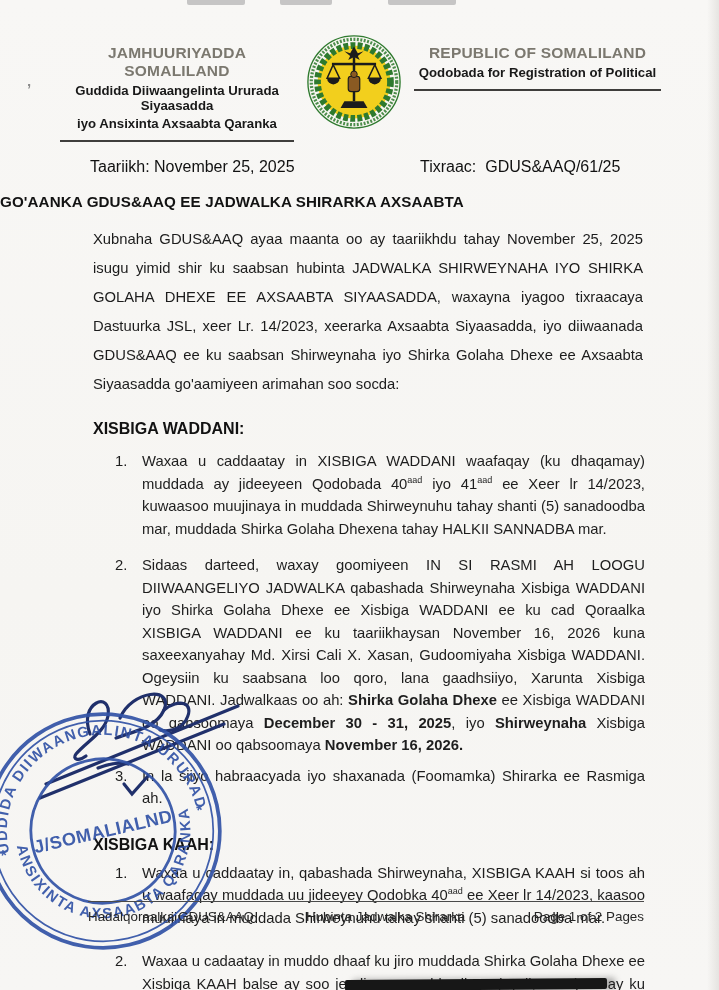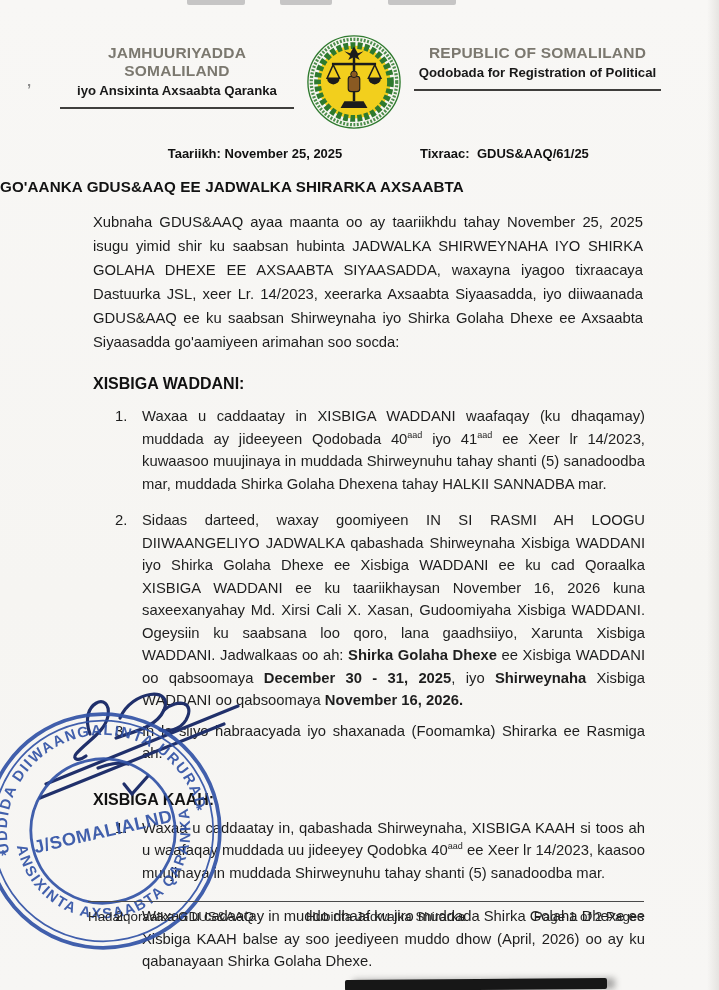--- a/index.html
+++ b/index.html
@@ -26,26 +26,26 @@
   .stray-mark2 { position:absolute; left:112px; top:52px; width:6px; height:10px; color:#9a9a9a; font-size:13px; }
   
   .hdr { display:flex; justify-content:space-between; align-items:flex-start; padding:44px 58px 0 60px;gap:12px; }
   .hdr-block { text-align:center; padding-bottom:9px; border-bottom:2px solid #3f3e3c; }
   .hdr-left { width:252px; }
   .hdr-right { width:266px; }
   .hdr-l1 { font-size:15.5px; font-weight:bold; color:#7b786f; letter-spacing:.2px; }
   .hdr-l2, .hdr-l3 { font-size:13.2px; font-weight:bold; color:#191919; margin-top:3px; }
   .emblem-wrap { width:100px; margin-top:-10px; display:flex; justify-content:center; }
   
-  .meta { display:flex; padding:16px 70px 0 90px; font-size:13px; font-weight:bold; color:#111;text-align:center; }
+  .meta { display:flex; padding:16px 70px 0 90px; font-size:16px; font-weight:normal; color:#111; }
   .meta-date { width:330px; }
   
   .doc-title { text-align:left; font-size:15.2px; font-weight:bold; margin-top:17px; color:#121212; letter-spacing:.1px; }
   
-  .intro { margin:15px 76px 0 93px; font-size:14.8px; line-height:24px; text-align:justify; color:#1c1c1c; }
+  .intro { margin:15px 76px 0 93px; font-size:14.8px; line-height:29px; text-align:justify; color:#1c1c1c; }
   .section { margin:0 74px 0 93px; }
   .sec-heading { font-weight:bold; font-size:16px; margin-top:21px; color:#121212; }
   .item { display:flex; margin-top:12px; padding-left:22px; }
   .item .num { width:27px; flex:none; font-size:14.8px; line-height:22.5px; }
   .item .txt { flex:1; font-size:14.8px; line-height:22.5px; text-align:justify; }
   .b { font-weight:bold; }
   sup { font-size:61%; line-height:0; vertical-align:super; }
   
   .footer { position:absolute; left:88px; top:901px; width:556px; border-top:1.6px solid #4a4a4a; padding-top:7px; display:flex; font-size:13.4px; color:#262626; }
   .f-left { width:218px; } .f-center { width:208px; } .f-right { flex:1; text-align:right; }
@@ -61,20 +61,21 @@
   <div class="top-dash td1"></div>
   <div class="top-dash td2"></div>
   <div class="top-dash td3"></div>
   <div class="bottom-bar"></div>
   <div class="stray-mark">’</div>
   <div class="stray-mark2">‘</div>
 
   <div class="hdr">
     <div class="hdr-block hdr-left">
       <div class="hdr-l1">JAMHUURIYADDA SOMALILAND</div>
+      <div class="hdr-l2">Guddida Diiwaangelinta Ururada Siyaasadda</div>
       <div class="hdr-l3">iyo Ansixinta Axsaabta Qaranka</div>
     </div>
 
     <div class="emblem-wrap">
       <svg width="96" height="96" viewBox="0 0 100 100">
 
         <circle cx="50" cy="50" r="48" fill="#f6f5ef" stroke="#2e7a2e" stroke-width="1.4"></circle>
         <circle cx="50" cy="50" r="44.5" fill="none" stroke="#2e7a2e" stroke-width="3.4" stroke-dasharray="2 1.6" opacity=".85"></circle>
 
         <circle cx="50" cy="50" r="38" fill="#f2cf1d" stroke="#2e7a2e" stroke-width="7" stroke-dasharray="5 2.3"></circle>

